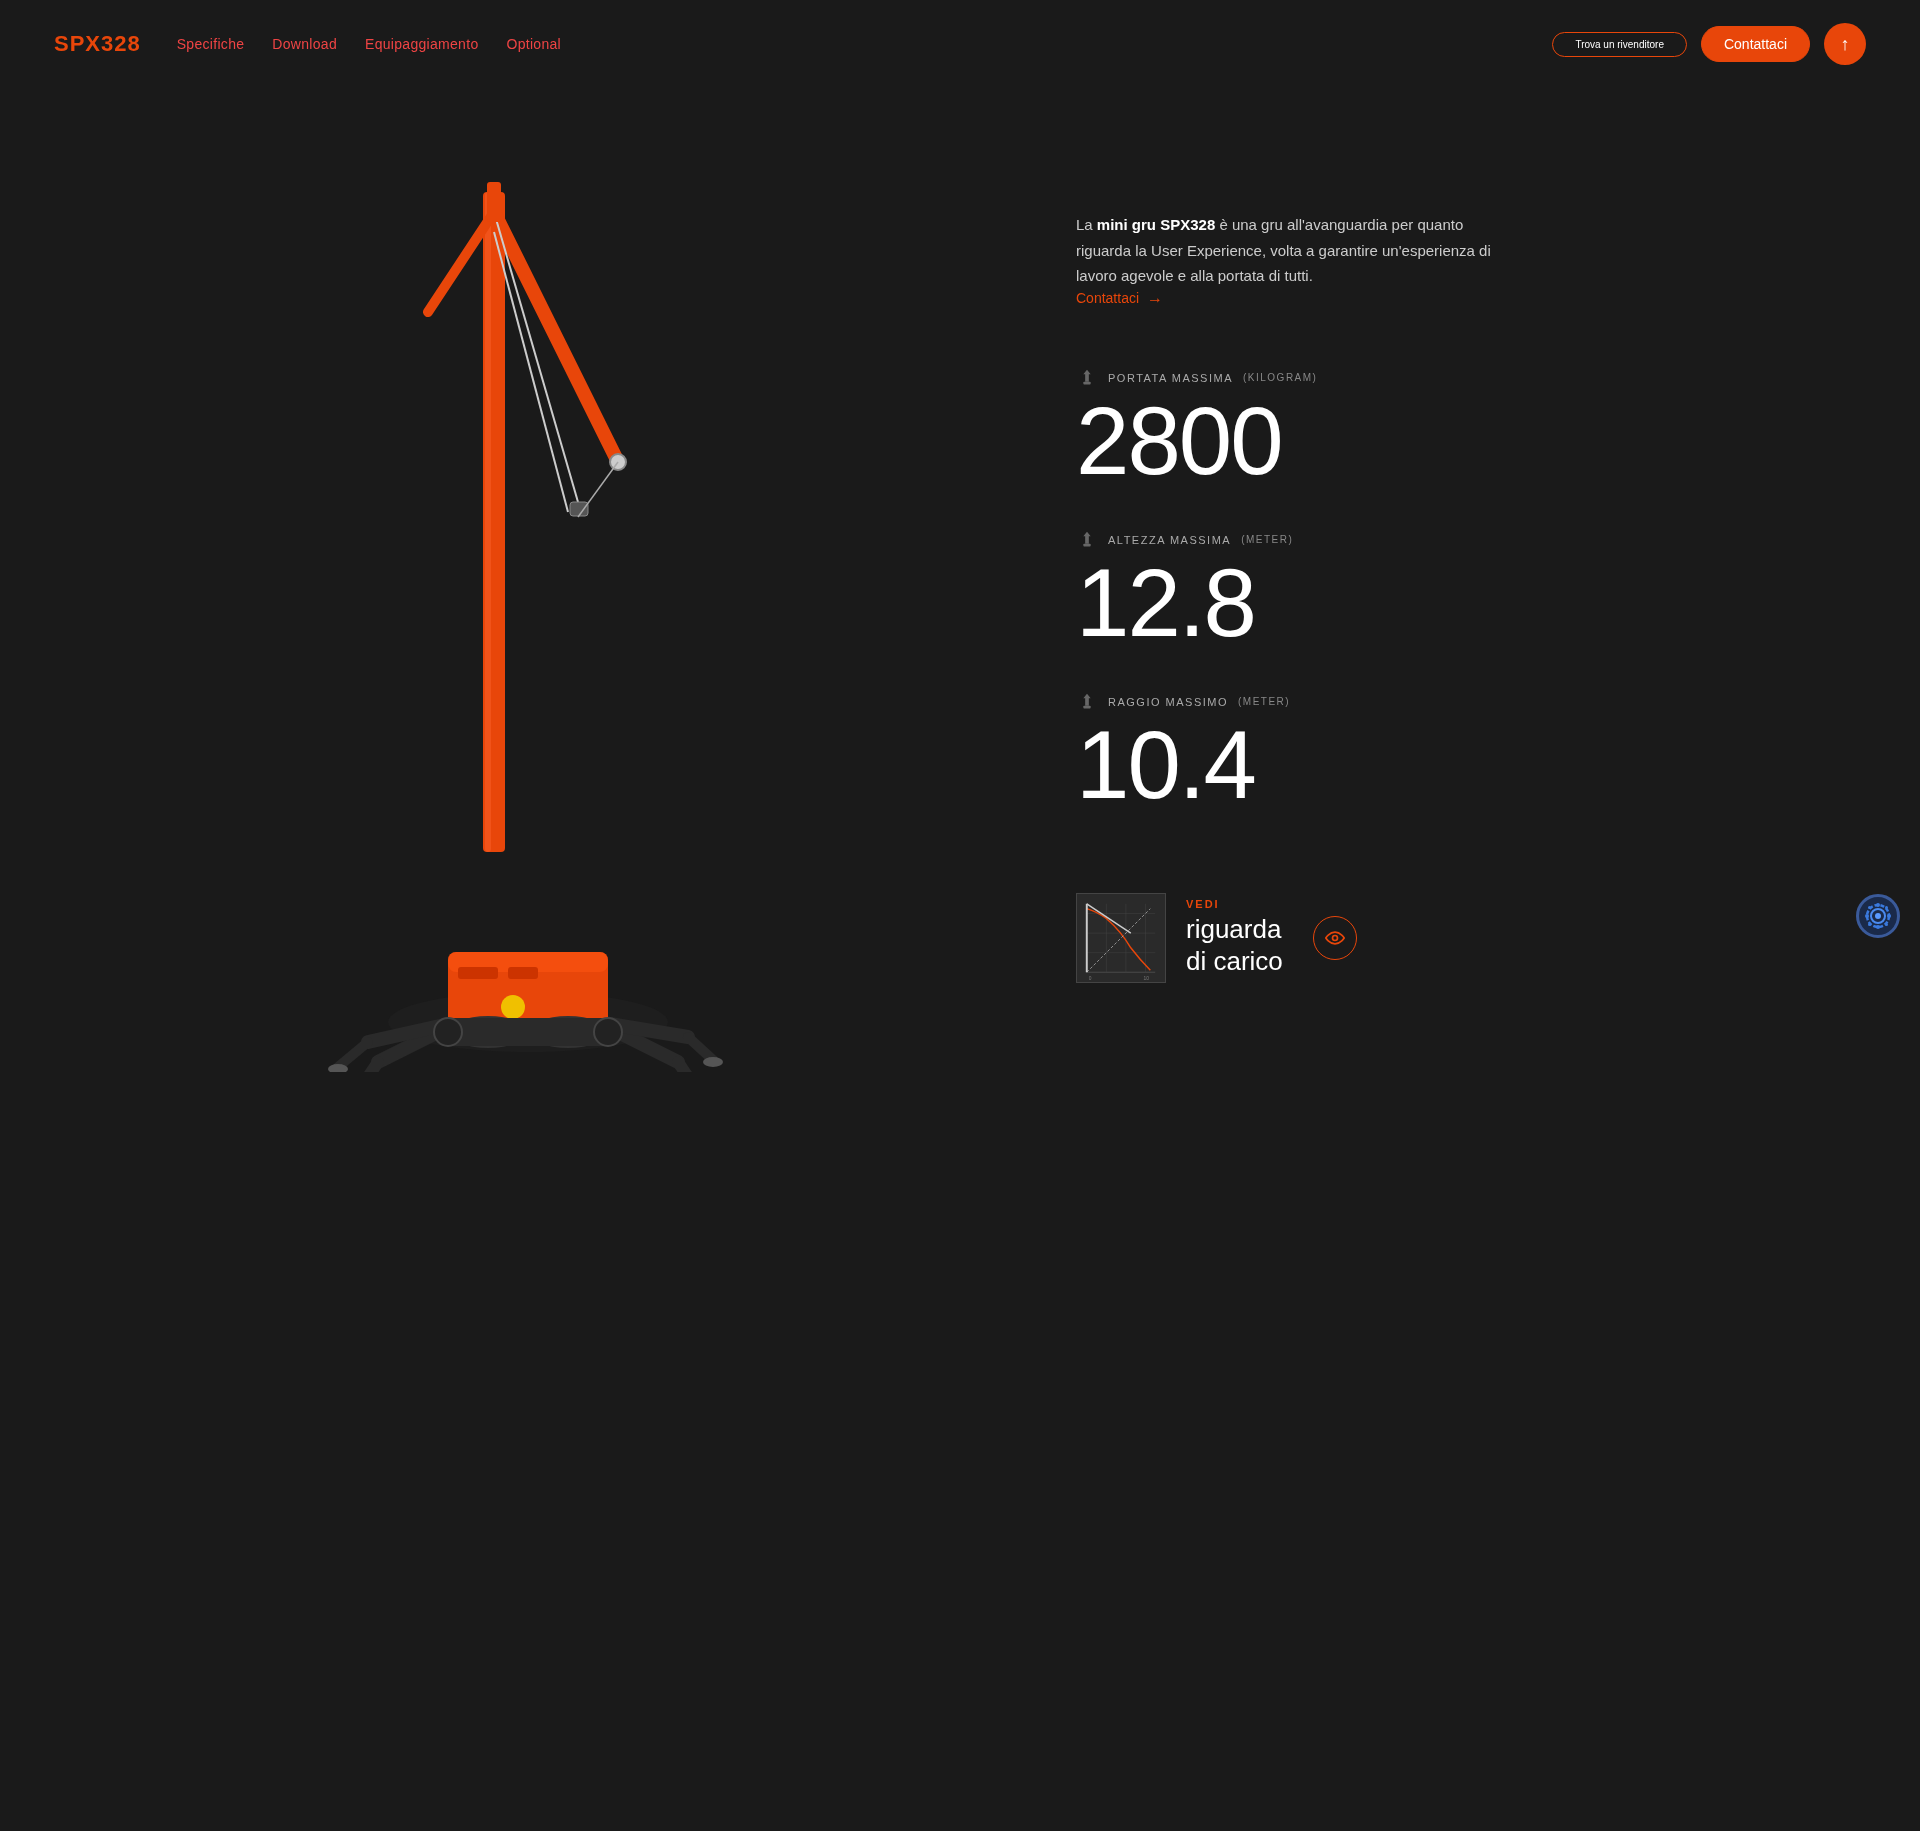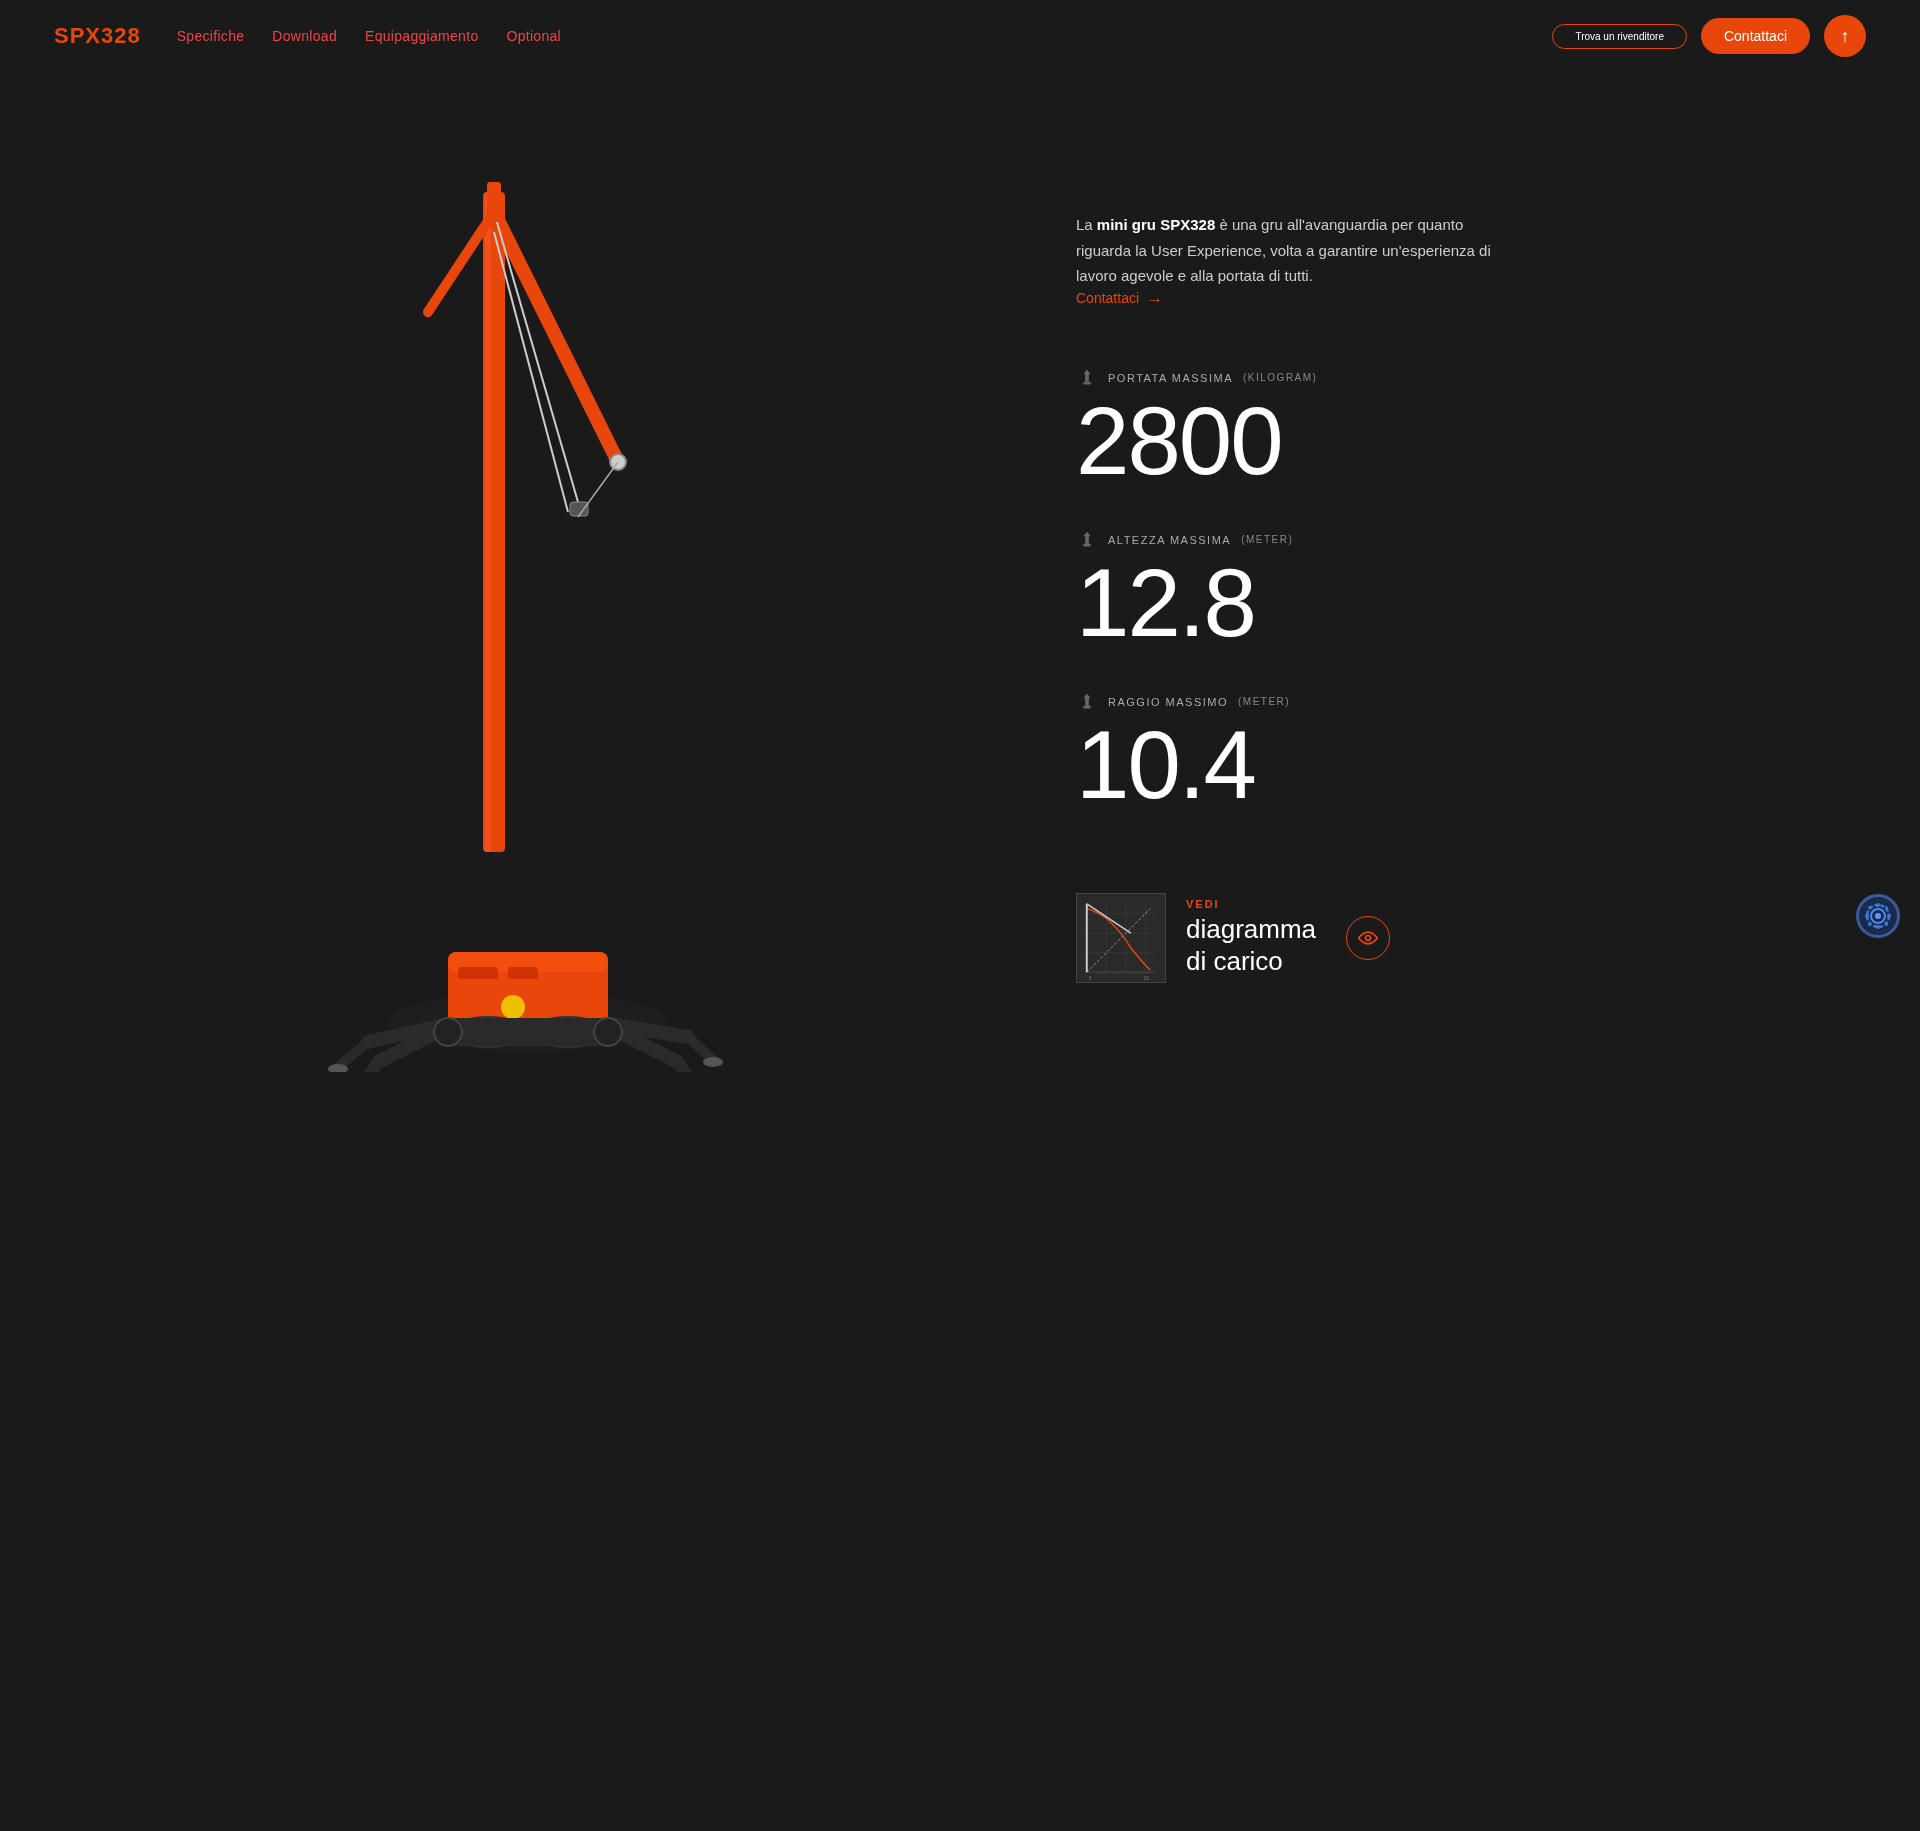--- a/index.html
+++ b/index.html
@@ -18,21 +18,21 @@
 
     
     .navbar {
       display: flex;
       align-items: center;
       justify-content: space-between;
       padding: 0 54px;
       height: 72px;
       background-color: #1a1a1a;
       position: sticky;
-      top: 0;
+      top: 8px;
       z-index: 100;
     }
 
     .navbar-left {
       display: flex;
       align-items: center;
       gap: 36px;
     }
 
     .brand {
@@ -449,21 +449,21 @@
 
           <text x="12" y="88" fill="#777" font-size="5">0</text>
           <text x="68" y="88" fill="#777" font-size="5">10</text>
         </svg>
       </div>
 
       <div>
         <div class="diagram-text-block">
           <span class="diagram-vedi">VEDI</span>
           <span class="diagram-title">
-            <span>diagramma</span><br>
+            <span>riguarda</span><br>
             <span>di carico</span>
           </span>
         </div>
       </div>
 
       <button class="btn-eye">
         <svg width="20" height="20" viewBox="0 0 24 24" fill="none" xmlns="http://www.w3.org/2000/svg">
           <path d="M1 12s4-7 11-7 11 7 11 7-4 7-11 7S1 12 1 12z" stroke="#e8460a" stroke-width="2" fill="none"></path>
           <circle cx="12" cy="12" r="3" stroke="#e8460a" stroke-width="2" fill="none"></circle>
         </svg>

